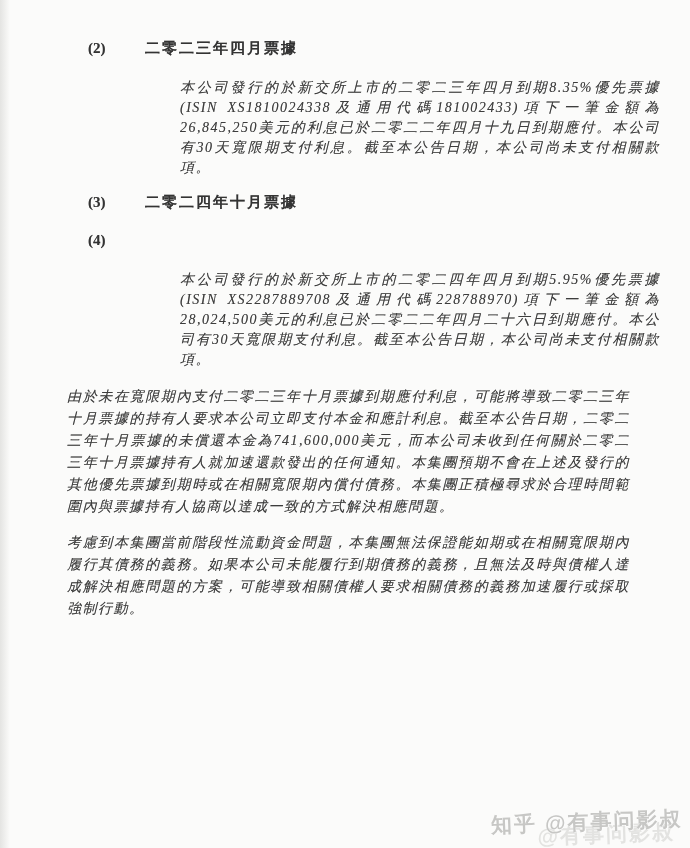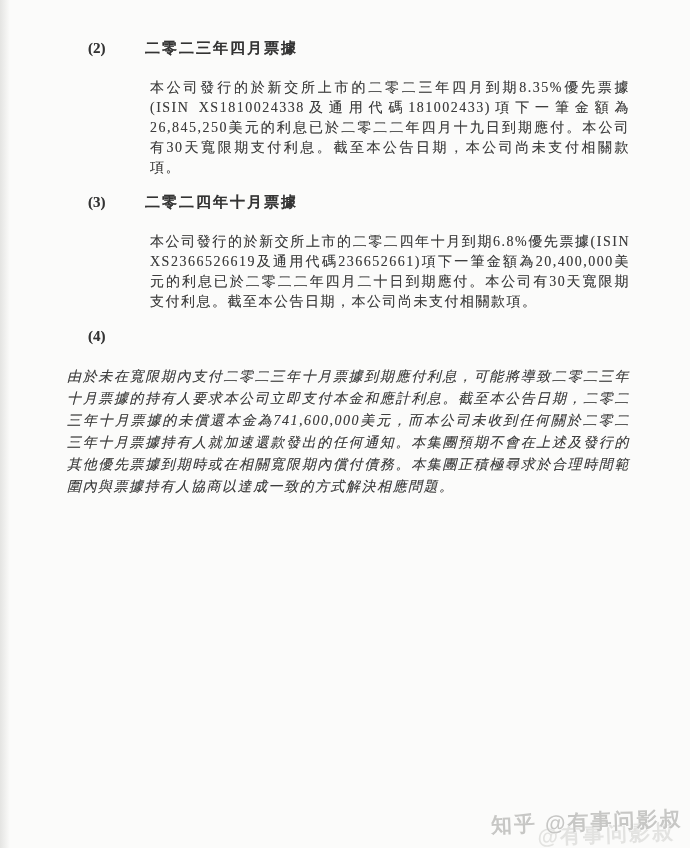--- a/index.html
+++ b/index.html
@@ -36,25 +36,26 @@
     display: flex;
     font-weight: bold;
     font-size: 15px;
     line-height: 17px;
     margin-bottom: 21px;
     color: #333333;
   }
   .sec-num { width: 24px; flex: 0 0 24px; letter-spacing: 0; }
   .sec-title { letter-spacing: 2px; margin-left: 33px; }
   .sec-body {
-    margin-left: 62px;          
+    margin-left: 92px;          
     width: 480px;               
     line-height: 20px;
     text-align: justify;
     margin-bottom: 16px;
+    font-style: italic;
   }
   .body-para {
     width: 563px;               
     line-height: 22px;
     text-align: justify;
     margin-top: 8px;
     margin-bottom: 14px;
     font-style: italic;
   }
   
@@ -95,30 +96,31 @@
         <span class="sec-title">二零二三年四月票據</span>
       </div>
       <p class="sec-body">本公司發行的於新交所上市的二零二三年四月到期8.35%優先票據(ISIN XS1810024338及通用代碼181002433)項下一筆金額為26,845,250美元的利息已於二零二二年四月十九日到期應付。本公司有30天寬限期支付利息。截至本公告日期，本公司尚未支付相關款項。</p>
     </div>
 
     <div class="section">
       <div class="sec-head">
         <span class="sec-num">(3)</span>
         <span class="sec-title">二零二四年十月票據</span>
       </div>
-      <p class="sec-body">本公司發行的於新交所上市的二零二四年十月到期6.8%優先票據(ISIN XS2366526619及通用代碼236652661)項下一筆金額為20,400,000美元的利息已於二零二二年四月二十日到期應付。本公司有30天寬限期支付利息。截至本公告日期，本公司尚未支付相關款項。</p>
     </div>
 
     <div class="section">
       <div class="sec-head">
         <span class="sec-num">(4)</span>
       </div>
+      <p class="sec-body">本公司發行的於新交所上市的二零二四年四月到期5.95%優先票據(ISIN XS2287889708及通用代碼228788970)項下一筆金額為28,024,500美元的利息已於二零二二年四月二十六日到期應付。本公司有30天寬限期支付利息。截至本公告日期，本公司尚未支付相關款項。</p>
     </div>
 
     <p class="body-para">由於未在寬限期內支付二零二三年十月票據到期應付利息，可能將導致二零二三年十月票據的持有人要求本公司立即支付本金和應計利息。截至本公告日期，二零二三年十月票據的未償還本金為741,600,000美元，而本公司未收到任何關於二零二三年十月票據持有人就加速還款發出的任何通知。本集團預期不會在上述及發行的其他優先票據到期時或在相關寬限期內償付債務。本集團正積極尋求於合理時間範圍內與票據持有人協商以達成一致的方式解決相應問題。</p>
+    <p class="body-para">考慮到本集團當前階段性流動資金問題，本集團無法保證能如期或在相關寬限期內履行其債務的義務。如果本公司未能履行到期債務的義務，且無法及時與債權人達成解決相應問題的方案，可能導致相關債權人要求相關債務的義務加速履行或採取強制行動。</p>
 
   </div>
 
   <div class="watermark">
     <span class="wm-ghost">@有事问影叔</span>
     <span class="wm-main"><span class="wm-brand">知乎</span><span>@有事问影叔</span></span>
   </div>
 </div>
 
 </body></html>

